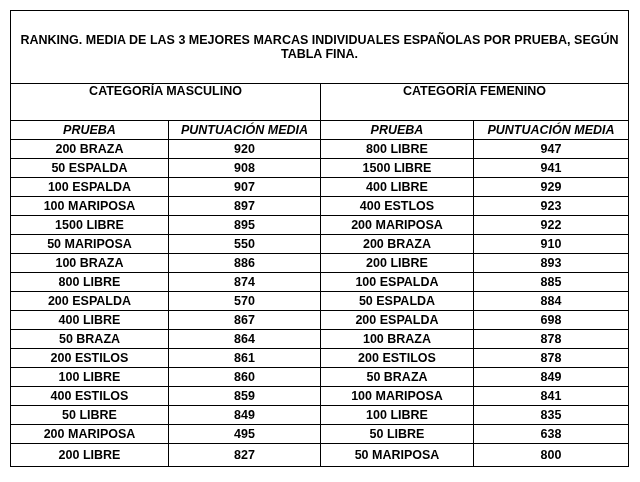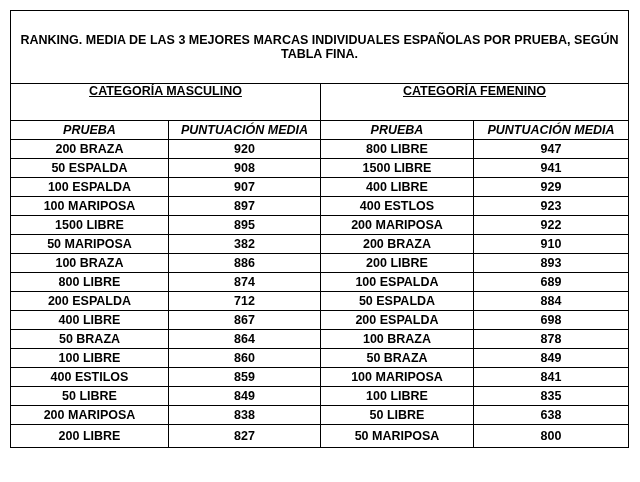--- a/index.html
+++ b/index.html
@@ -3,21 +3,21 @@
 <meta charset="utf-8">
 <style>
   html, body { margin: 0; padding: 0; background: #ffffff; }
   body { width: 640px; height: 482px; position: relative; overflow: hidden;
          font-family: "Liberation Sans", "DejaVu Sans", sans-serif; color: #000; }
   table.rank { position: absolute; left: 10px; top: 10px; width: 618px;
                border-collapse: collapse; table-layout: fixed; }
   table.rank td { border: 1px solid #000; text-align: center; font-weight: bold;
                   font-size: 12.5px; padding: 0; line-height: 14px; }
   td.title { height: 72px; font-size: 13px; line-height: 19px; padding: 0 8px; }
-  td.cat { height: 36px; vertical-align: top; padding-top: 2px; font-size: 12.5px; text-decoration: underline; }
+  td.cat { height: 36px; vertical-align: top; padding-top: 2px; font-size: 12.5px; }
   td.hdr { height: 18px; font-style: italic; }
   tr.row td { height: 18px; }
   tr.row.last td { height: 22px; }
   col.c1 { width: 158px; } col.c2 { width: 152px; }
   col.c3 { width: 153px; } col.c4 { width: 155px; }
 </style>
 </head>
 <body>
 
 <table class="rank">
@@ -66,52 +66,58 @@
         <td>923</td>
       </tr>
       <tr class="row">
         <td>1500 LIBRE</td>
         <td>895</td>
         <td>200 MARIPOSA</td>
         <td>922</td>
       </tr>
       <tr class="row">
         <td>50 MARIPOSA</td>
-        <td>382</td>
+        <td>550</td>
         <td>200 BRAZA</td>
         <td>910</td>
       </tr>
       <tr class="row">
         <td>100 BRAZA</td>
         <td>886</td>
         <td>200 LIBRE</td>
         <td>893</td>
       </tr>
       <tr class="row">
         <td>800 LIBRE</td>
         <td>874</td>
         <td>100 ESPALDA</td>
-        <td>689</td>
+        <td>885</td>
       </tr>
       <tr class="row">
         <td>200 ESPALDA</td>
-        <td>712</td>
+        <td>570</td>
         <td>50 ESPALDA</td>
         <td>884</td>
       </tr>
       <tr class="row">
         <td>400 LIBRE</td>
         <td>867</td>
         <td>200 ESPALDA</td>
         <td>698</td>
       </tr>
       <tr class="row">
         <td>50 BRAZA</td>
         <td>864</td>
         <td>100 BRAZA</td>
+        <td>878</td>
+      </tr>
+      <tr class="row">
+        <td>200 ESTILOS</td>
+        <td>861</td>
+        <td>200 ESTILOS</td>
         <td>878</td>
       </tr>
       <tr class="row">
         <td>100 LIBRE</td>
         <td>860</td>
         <td>50 BRAZA</td>
         <td>849</td>
       </tr>
       <tr class="row">
         <td>400 ESTILOS</td>
@@ -120,21 +126,21 @@
         <td>841</td>
       </tr>
       <tr class="row">
         <td>50 LIBRE</td>
         <td>849</td>
         <td>100 LIBRE</td>
         <td>835</td>
       </tr>
       <tr class="row">
         <td>200 MARIPOSA</td>
-        <td>838</td>
+        <td>495</td>
         <td>50 LIBRE</td>
         <td>638</td>
       </tr>
       <tr class="row last">
         <td>200 LIBRE</td>
         <td>827</td>
         <td>50 MARIPOSA</td>
         <td>800</td>
       </tr>
     </tbody>

